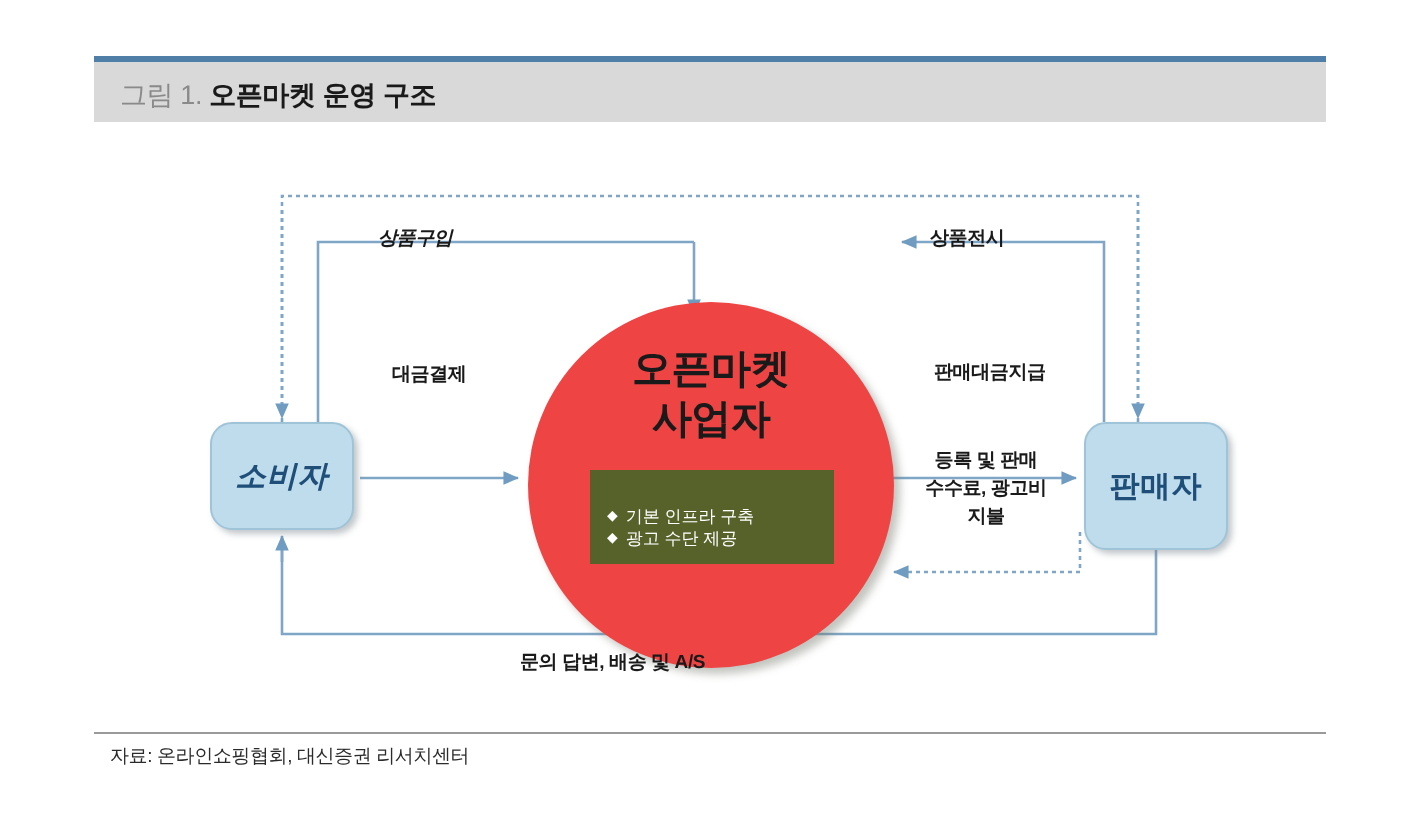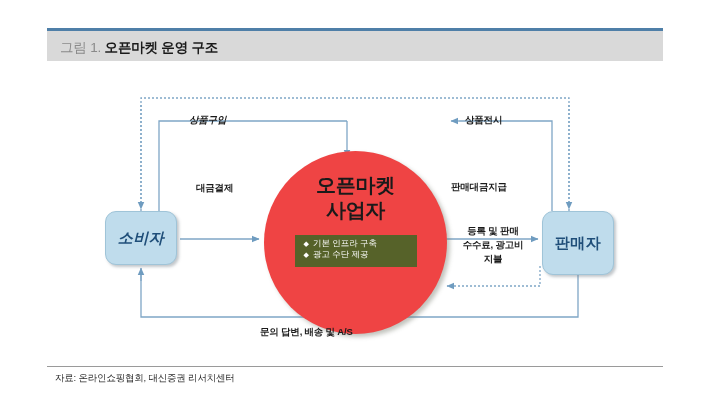--- a/index.html
+++ b/index.html
@@ -115,21 +115,21 @@
     text-align: center;
     color: #1a1a1a;
     font-weight: bold;
     font-size: 20px;
     line-height: 1.25;
     letter-spacing: -0.3px;
   }
   .bullet-box {
     margin-top: 12px;
     background: #566229;
-    padding: 3px 9px 6px 9px;
+    padding: 18px 9px 6px 9px;
     width: 122px;
   }
   .bullet-row {
     display: flex;
     align-items: center;
     color: #ffffff;
     font-size: 8.5px;
     line-height: 1.35;
     white-space: nowrap;
   }
@@ -148,21 +148,21 @@
     line-height: 1.45;
     white-space: nowrap;
     letter-spacing: -0.2px;
   }
   .flow-label.multi { white-space: normal; text-align: center; }
 
   #lbl-top        { left: 246px; top: 16px; }
   #lbl-purchase   { left: 142px; top: 52px; font-style: italic; }
   #lbl-display    { left: 418px; top: 52px; }
   #lbl-payment    { left: 149px; top: 120px; }
-  #lbl-settlement { left: 404px; top: 119px; }
+  #lbl-settlement { left: 420px; top: 119px; }
   #lbl-fees       { left: 404px; top: 163px; width: 84px; }
   #lbl-bottom     { left: 213px; top: 264px; }
 
   
   .footer-rule {
     position: absolute;
     left: 0;
     top: 338px;
     width: 616px;
     height: 1px;

